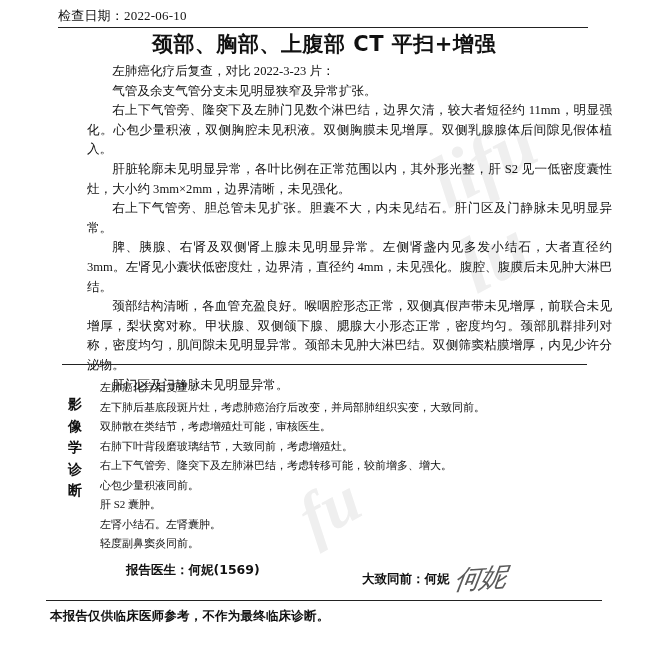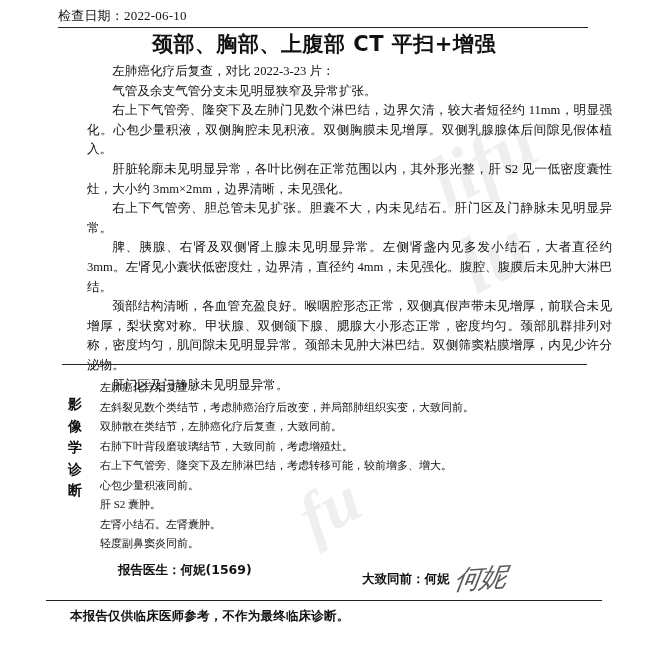--- a/index.html
+++ b/index.html
@@ -142,21 +142,21 @@
     left: 62px;
     top: 560px;
     width: 525px;
     height: 40px;
     font-family: "DejaVu Sans", "Liberation Sans", sans-serif;
     font-size: 12.5px;
     font-weight: bold;
   }
   .sig-reporter {
     position: absolute;
-    left: 56px;
+    left: 64px;
     top: 2px;
     white-space: nowrap;
   }
   .sig-reviewer {
     position: absolute;
     left: 300px;
     top: 2px;
     white-space: nowrap;
   }
   .sig-name-printed {
@@ -187,21 +187,20 @@
     background: #222;
   }
   .footer-note {
     position: absolute;
     left: 50px;
     top: 608px;
     font-family: "DejaVu Sans", "Liberation Sans", sans-serif;
     font-size: 12.5px;
     font-weight: bold;
     letter-spacing: 0.2px;
-    margin-left: 20px;
   }
 </style>
 </head>
 <body>
 
 <div id="page">
 
   <div id="watermark">
     <div class="wm-text wm-a">lifu</div>
     <div class="wm-text wm-b">lu</div>
@@ -231,22 +230,22 @@
     <div class="conclusion-block">
       <div class="vlabel">
         <span>影</span>
         <span>像</span>
         <span>学</span>
         <span>诊</span>
         <span>断</span>
       </div>
       <div class="conclusion">
         <p>左肺癌化疗后复查：</p>
-        <p>左斜裂见数个类结节，考虑肺癌治疗后改变，并局部肺组织实变，大致同前。</p>
-        <p>双肺散在类结节，左肺癌化疗后复查，大致同前。</p>
+        <p>左下肺后基底段斑片灶，考虑肺癌治疗后改变，并局部肺组织实变，大致同前。</p>
+        <p>双肺散在类结节，考虑增殖灶可能，审核医生。</p>
         <p>右肺下叶背段磨玻璃结节，大致同前，考虑增殖灶。</p>
         <p>右上下气管旁、隆突下及左肺淋巴结，考虑转移可能，较前增多、增大。</p>
         <p>心包少量积液同前。</p>
         <p>肝 S2 囊肿。</p>
         <p>左肾小结石。左肾囊肿。</p>
         <p>轻度副鼻窦炎同前。</p>
       </div>
     </div>
 
     <div class="sig-row">

